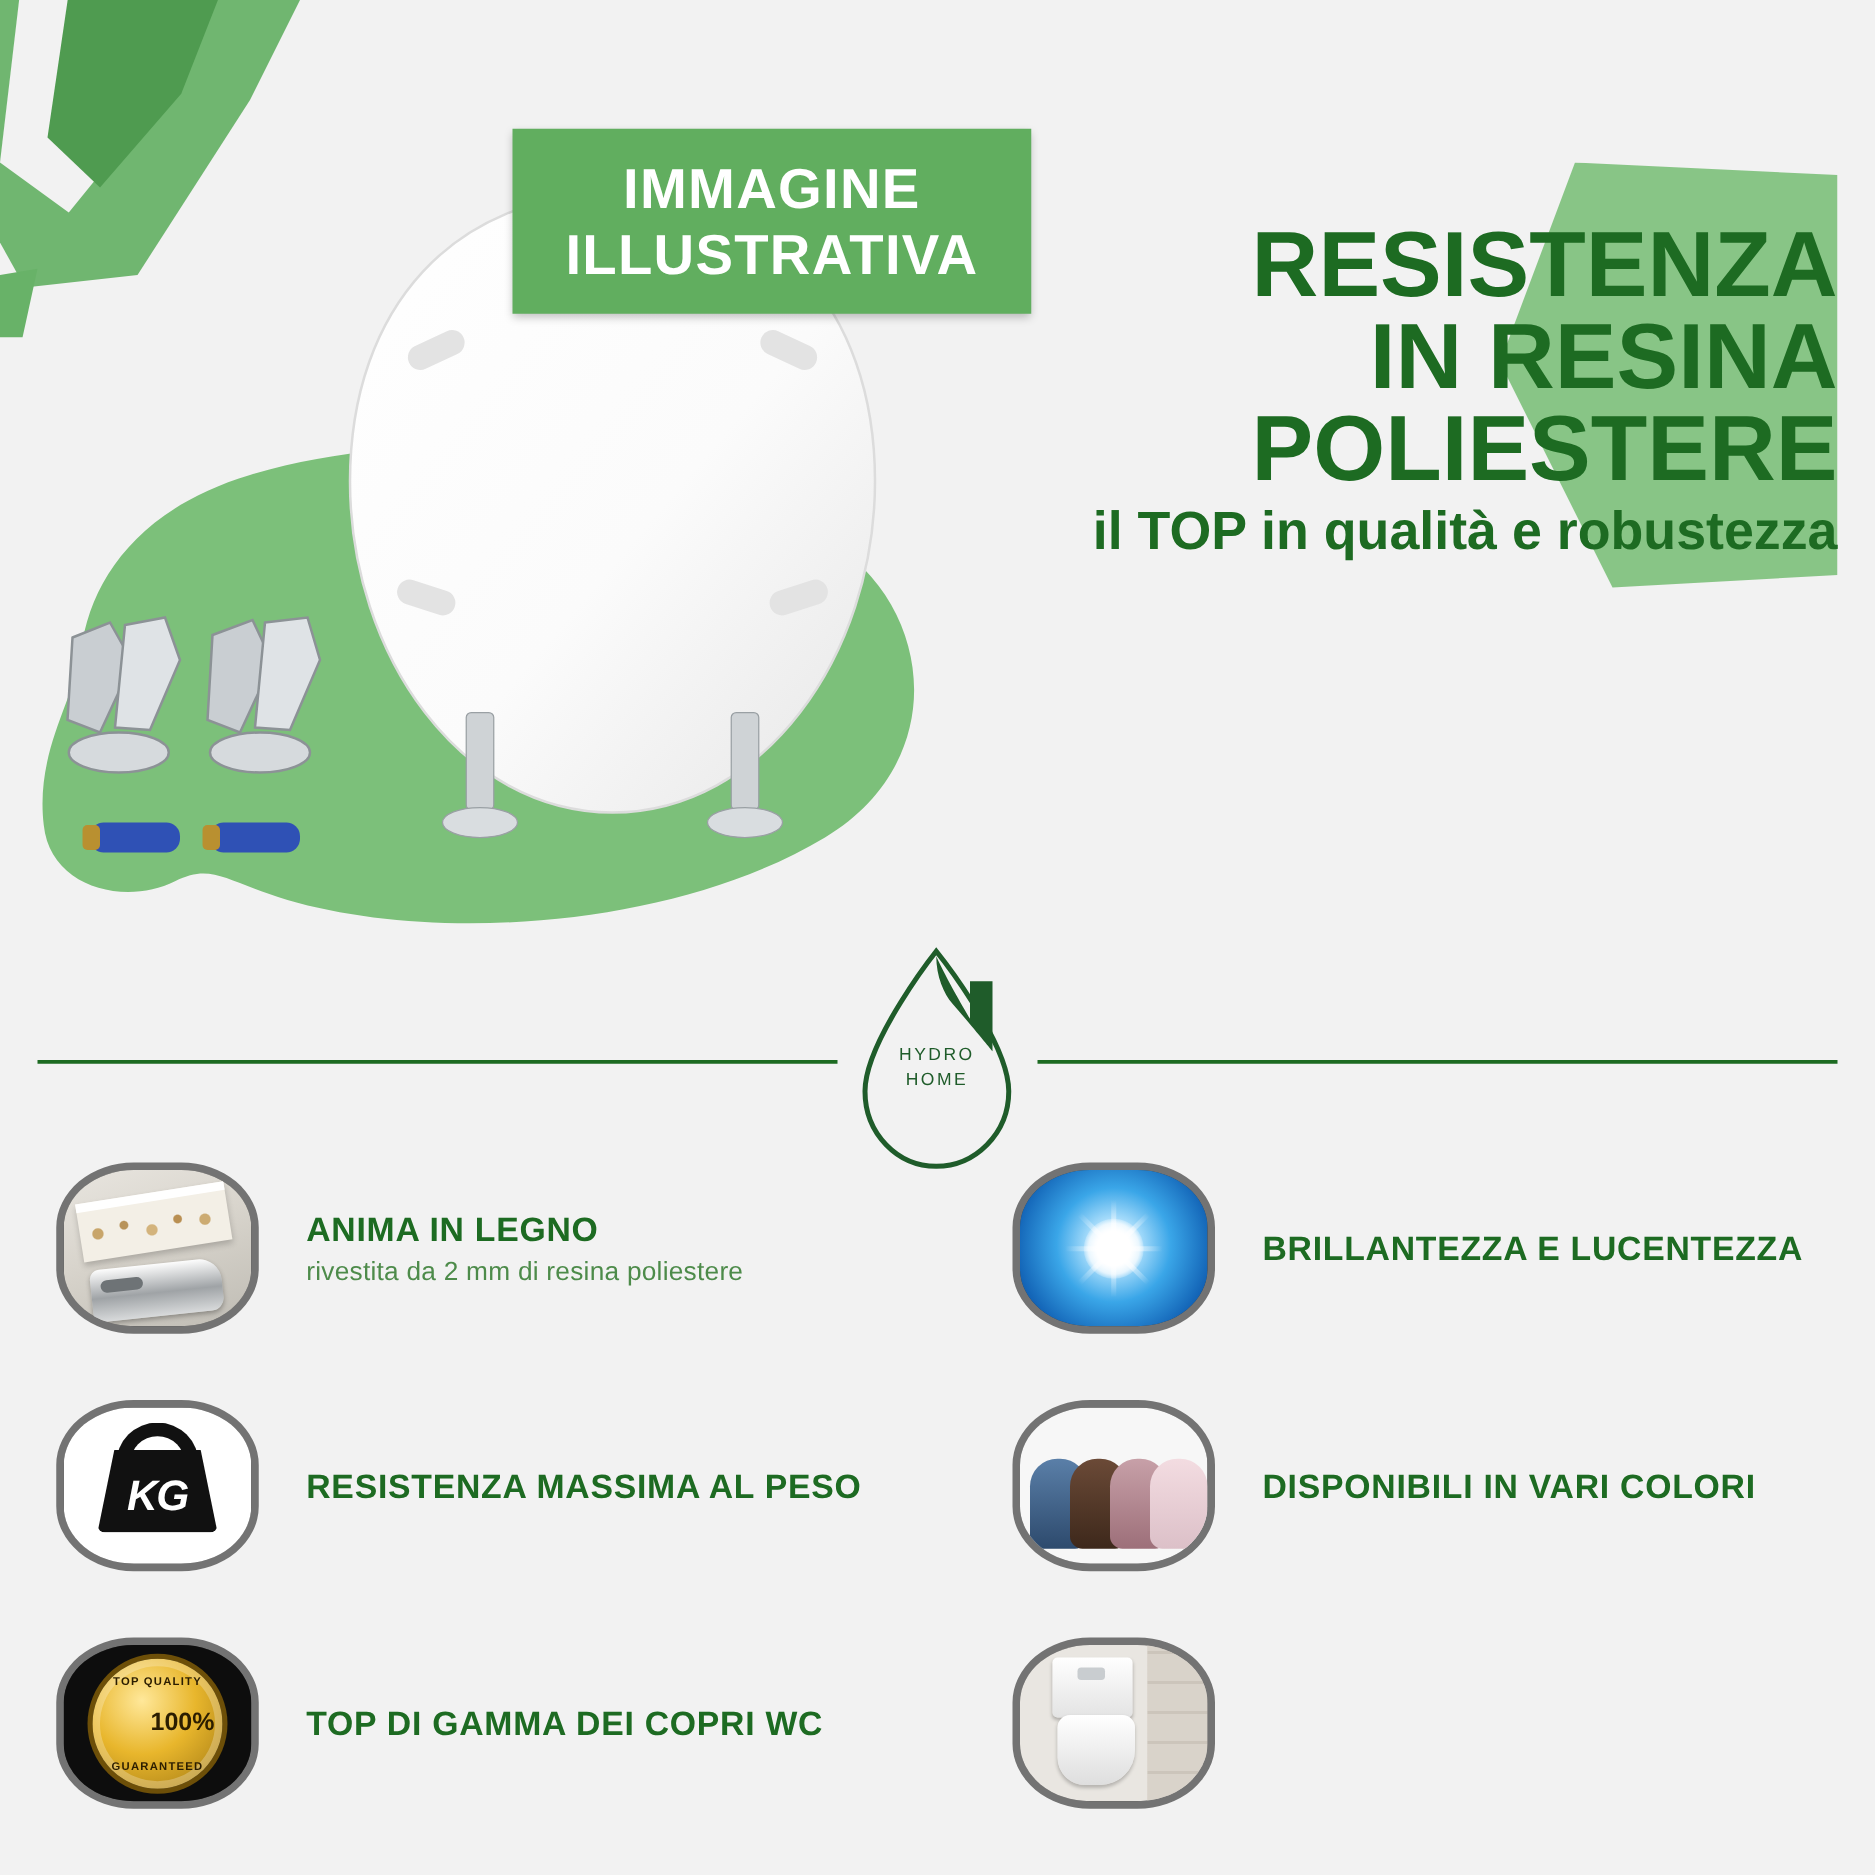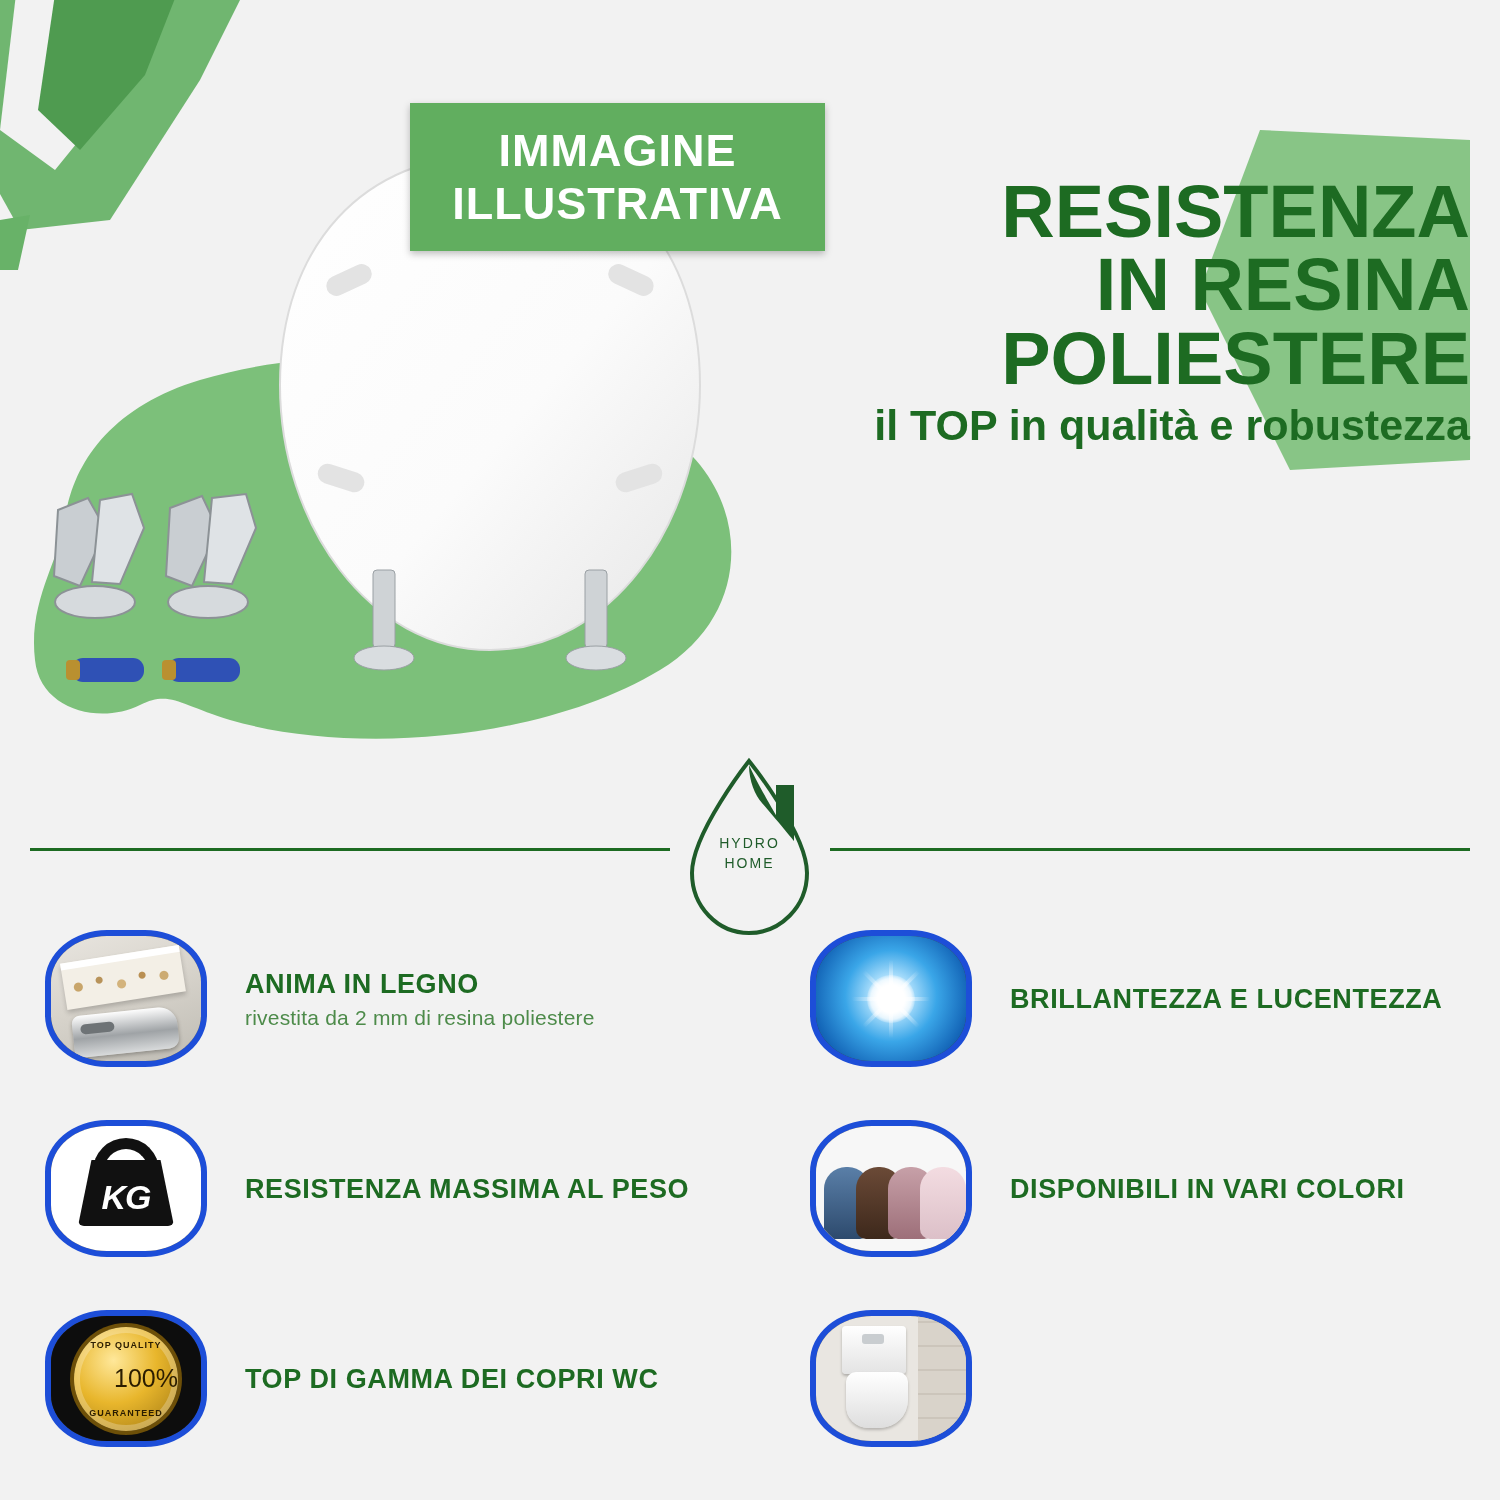--- a/index.html
+++ b/index.html
@@ -158,21 +158,21 @@
   }
   .feature {
     position: absolute;
     display: flex;
     align-items: center;
     gap: 38px;
   }
   .feature .icon-frame {
     width: 150px;
     height: 125px;
-    border: 6px solid #1d4ed8;
+    border: 6px solid #737373;
     border-radius: 62px / 52px;
     overflow: hidden;
     position: relative;
     flex: 0 0 auto;
     background: #404040;
   }
   .feature .label-wrap {
     padding-top: 2px;
   }
   .feature .title {
@@ -277,21 +277,21 @@
 
   .ic-quality { position: absolute; inset: 0; background: #0d0d0d; }
   .ic-quality .seal {
     position: absolute; left: 50%; top: 50%; transform: translate(-50%,-50%);
     width: 104px; height: 104px; border-radius: 50%;
     background: radial-gradient(circle at 38% 32%, #ffe89a 0%, #e8b62c 45%, #9c7412 100%);
     box-shadow: 0 0 0 4px #6d4f08, inset 0 0 0 6px rgba(255,255,255,0.25);
     display: flex; align-items: center; justify-content: center;
   }
   .ic-quality .pct {
-    font-size: 25px; font-weight: normal; color: #2b1d00; margin-left: 40px;
+    font-size: 20px; font-weight: bold; color: #2b1d00; margin-left: 40px;
   }
   .ic-quality .top-q, .ic-quality .guar {
     position: absolute; left: 0; width: 100%; text-align: center;
     font-size: 9px; font-weight: bold; color: #2b1d00; letter-spacing: 1px;
   }
   .ic-quality .top-q { top: 13px; }
   .ic-quality .guar { bottom: 13px; }
 
   .ic-wc { position: absolute; inset: 0; background: #e9e6e1; }
   .ic-wc .tank {

